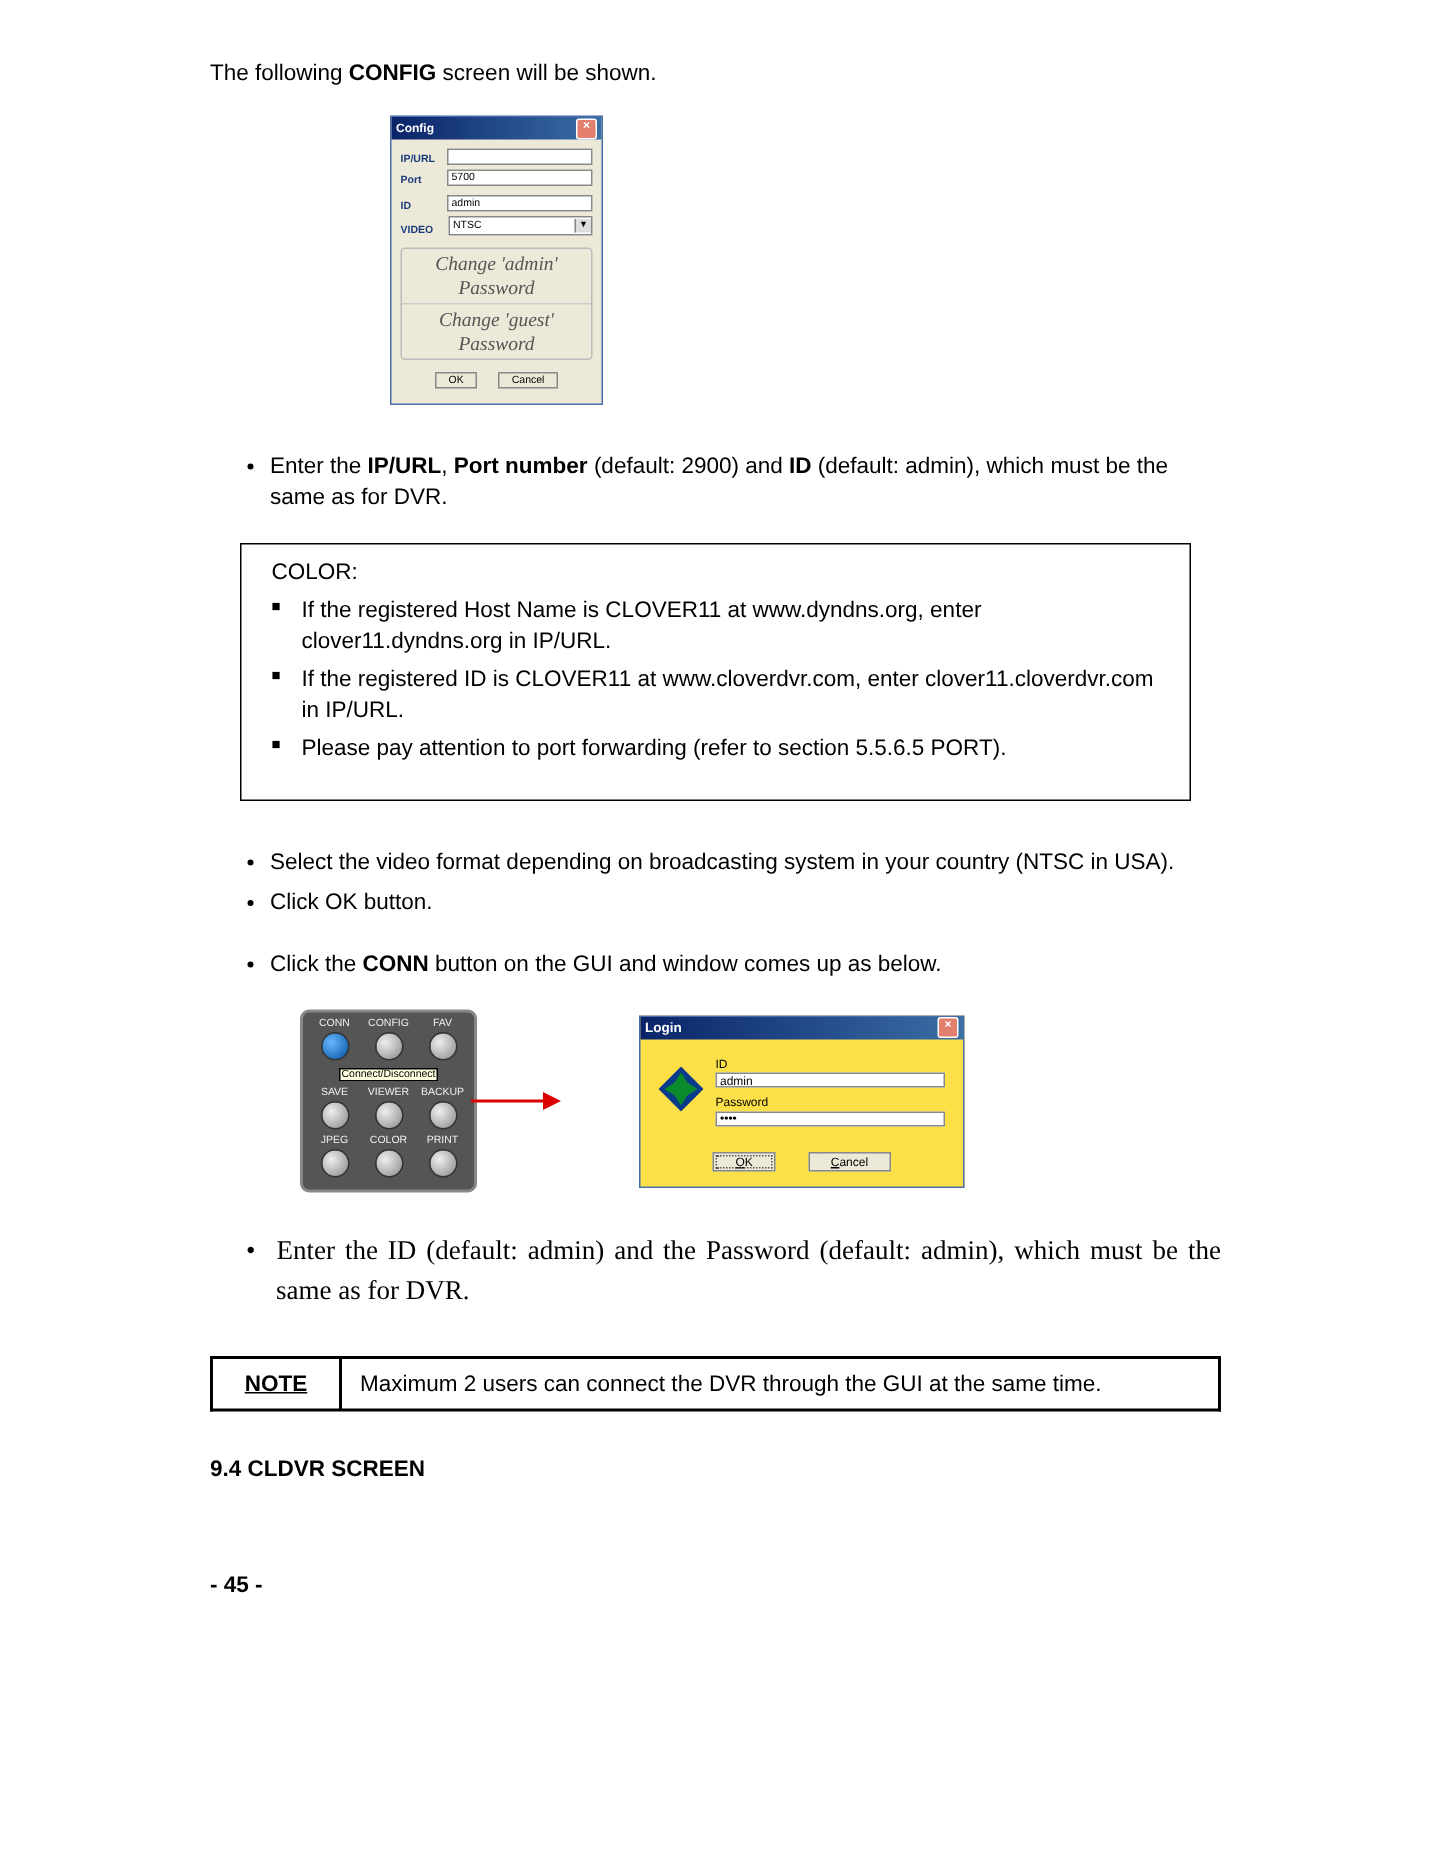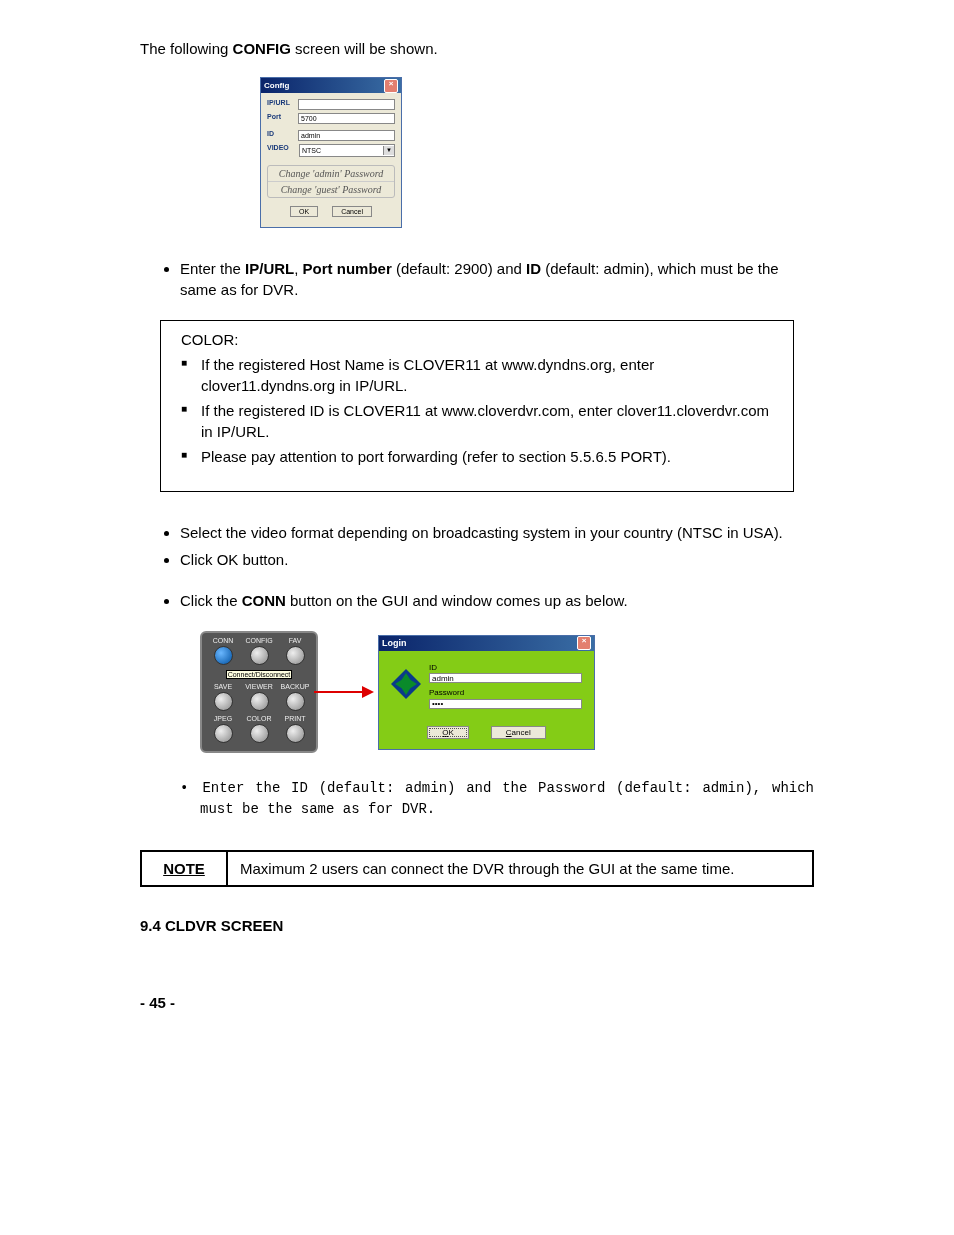--- a/index.html
+++ b/index.html
@@ -45,21 +45,21 @@
     font-size: 8px;
     line-height: 8px;
     text-align: center;
     border-radius: 2px;
   }
   .dialog-body {
     padding: 6px;
   }
   .form-row {
     display: flex;
-    align-items: flex-start;
+    align-items: flex-end;
     margin-bottom: 3px;
   }
   .form-label {
     width: 32px;
     color: #1a3a7a;
     font-weight: bold;
     font-size: 7px;
   }
   .form-input {
     flex: 1;
@@ -93,21 +93,21 @@
   .pw-buttons {
     border: 1px solid #bbb;
     border-radius: 3px;
     margin: 8px 0;
     padding: 0;
     overflow: hidden;
   }
   .pw-btn {
     font-family: 'Times New Roman', serif;
     font-style: italic;
-    font-size: 10px;
+    font-size: 13px;
     text-align: center;
     color: #555;
     padding: 2px 0;
     border-bottom: 1px solid #ccc;
   }
   .pw-btn:last-child { border-bottom: none; }
   .dlg-buttons {
     display: flex;
     justify-content: center;
     gap: 14px;
@@ -206,22 +206,23 @@
     grid-column: span 3;
     text-align: center;
   }
   .arrow-svg {
     margin-left: -4px;
     margin-right: 4px;
   }
   .login-dialog {
     width: 215px;
     border: 1px solid #4a6ea9;
-    background: #84cc16;
+    background: #fde047;
     font-size: 9px;
+    margin-left: 48px;
   }
   .login-body {
     padding: 10px 12px 10px 12px;
     display: flex;
     gap: 8px;
     align-items: flex-start;
   }
   .login-icon {
     width: 30px;
     height: 30px;
@@ -257,23 +258,23 @@
     border: 1px solid #888;
     background: #ece9d8;
     font-size: 8px;
     padding: 1px 14px;
   }
   .login-btn.focused {
     outline: 1px dotted #555;
     outline-offset: -3px;
   }
   .serif-para {
-    font-family: Liberation Mono, monospace;
-    font-size: 14px;
-    margin-left: 60px;
+    font-family: Liberation Serif, serif;
+    font-size: 18px;
+    margin-left: 44px;
     margin-bottom: 30px;
     text-align: justify;
     line-height: 1.5;
   }
   .serif-para::before {
     content: "•";
     margin-left: -20px;
     padding-right: 14px;
   }
   .note-table {

